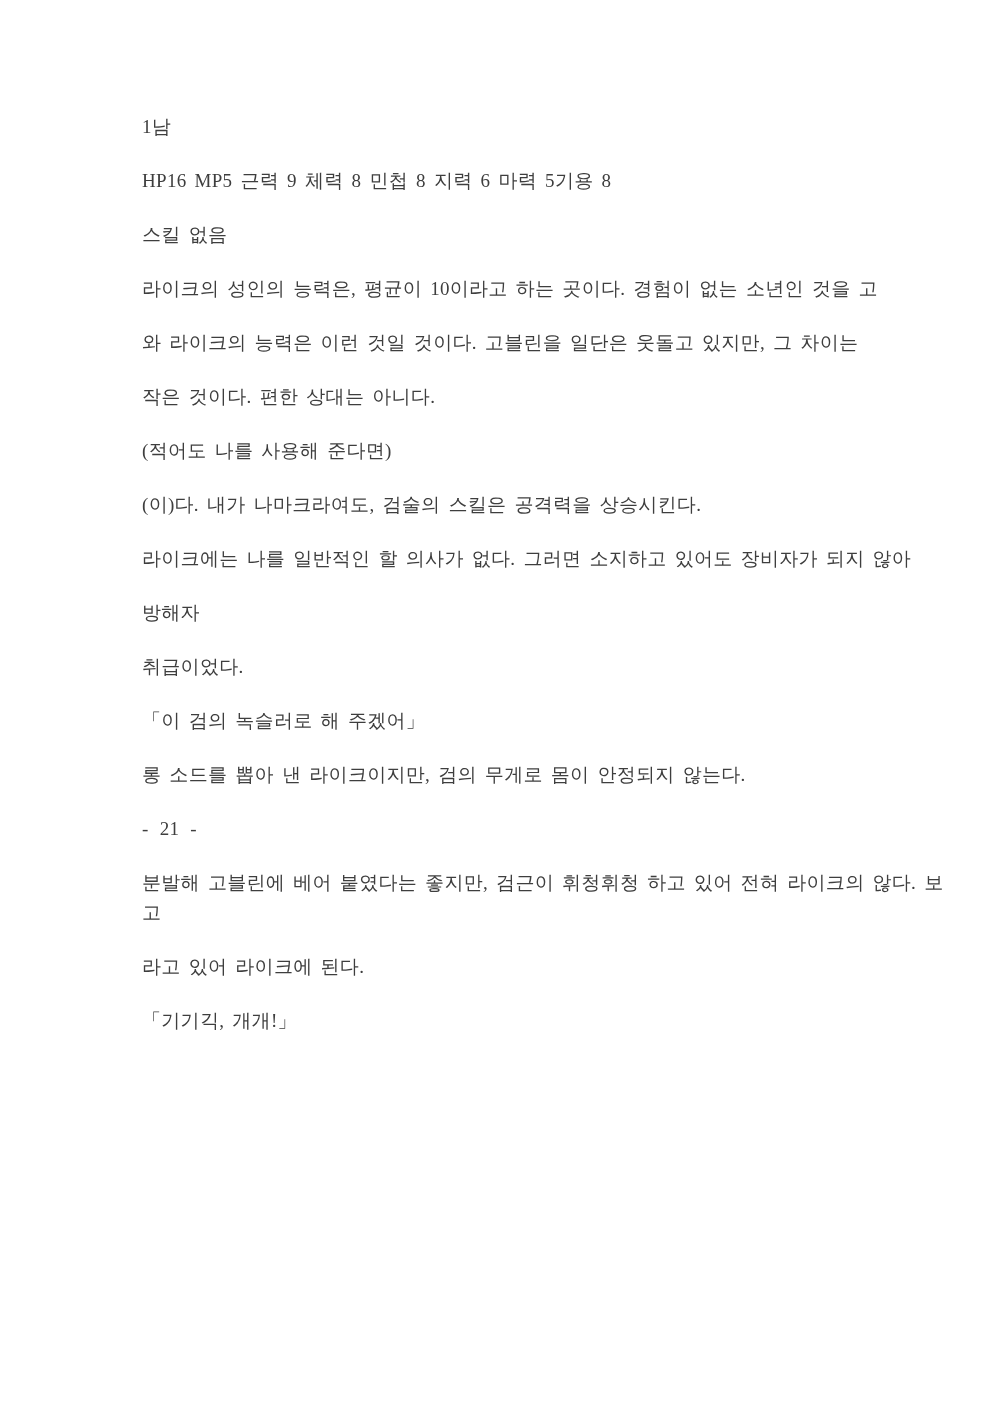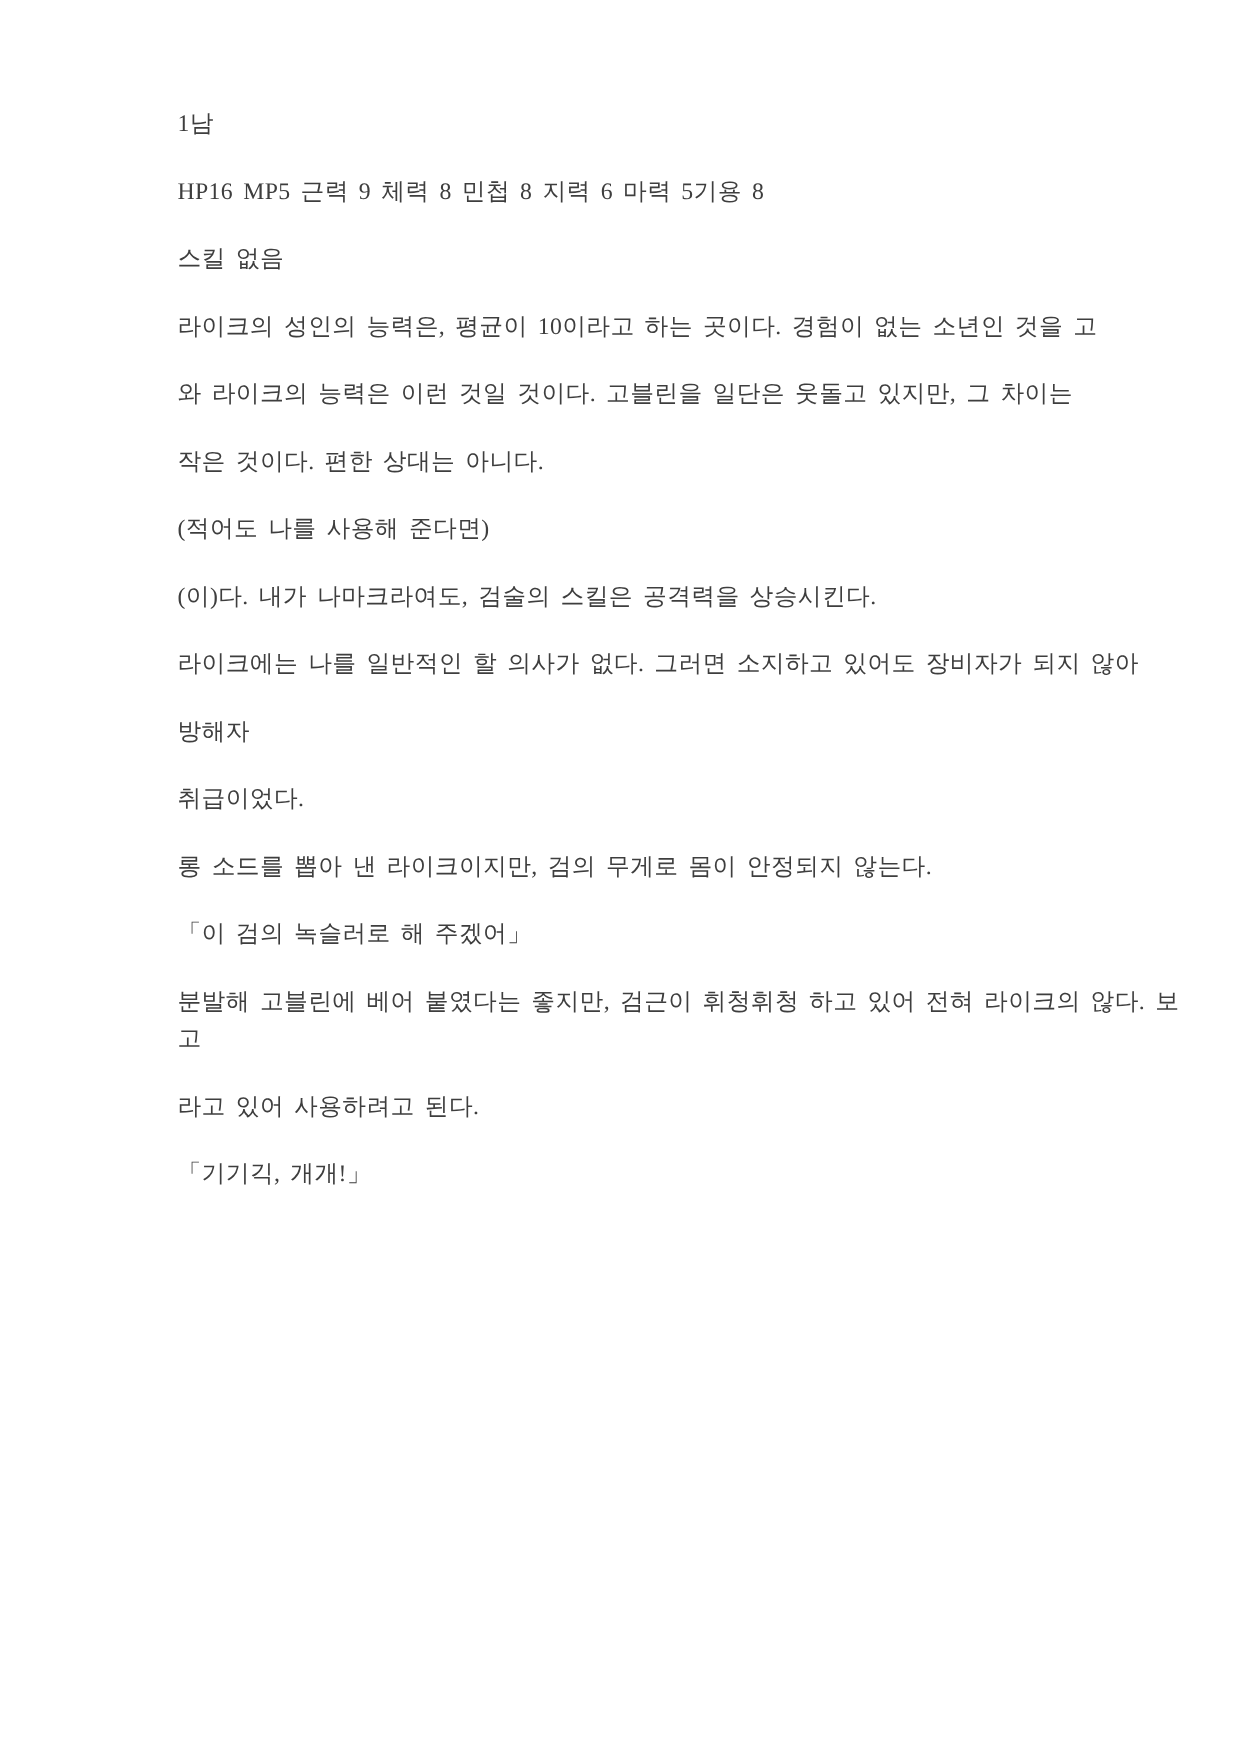--- a/index.html
+++ b/index.html
@@ -11,21 +11,21 @@
     width: 992px;
     height: 1403px;
     font-family: "Liberation Serif", "DejaVu Serif", serif;
     color: #3e3e3e;
     overflow: hidden;
   }
   .document-page {
     box-sizing: border-box;
     width: 992px;
     height: 1403px;
-    padding: 85px 100px 40px 142px;
+    padding: 112px 100px 40px 142px;
     background: #ffffff;
   }
   .para {
     margin: 0 0 24px 0;
   }
   .line {
     font-size: 19px;
     line-height: 30px;
     white-space: nowrap;
     word-spacing: 3px;
@@ -67,29 +67,32 @@
       <div class="para">
         <div class="line">라이크에는 나를 일반적인 할 의사가 없다. 그러면 소지하고 있어도 장비자가 되지 않아</div>
       </div>
       <div class="para">
         <div class="line">방해자</div>
       </div>
       <div class="para">
         <div class="line">취급이었다.</div>
       </div>
       <div class="para">
+        <div class="line">「이 검의 녹슬러로 해 주겠어」</div>
+      </div>
+      <div class="para">
         <div class="line">롱 소드를 뽑아 낸 라이크이지만, 검의 무게로 몸이 안정되지 않는다.</div>
       </div>
-      <div class="para">
-        <div class="line">「이 검의 녹슬러로 해 주겠어」</div>
+      <div class="para page-number">
+        <div class="line">- 21 -</div>
       </div>
       <div class="para">
         <div class="line">분발해 고블린에 베어 붙였다는 좋지만, 검근이 휘청휘청 하고 있어 전혀 라이크의 않다. 보</div>
         <div class="line">고</div>
       </div>
       <div class="para">
-        <div class="line">라고 있어 사용하려고 된다.</div>
+        <div class="line">라고 있어 라이크에 된다.</div>
       </div>
       <div class="para">
         <div class="line">「기기긱, 개개!」</div>
       </div>
     </div>
 </div>
 
 </body></html>

